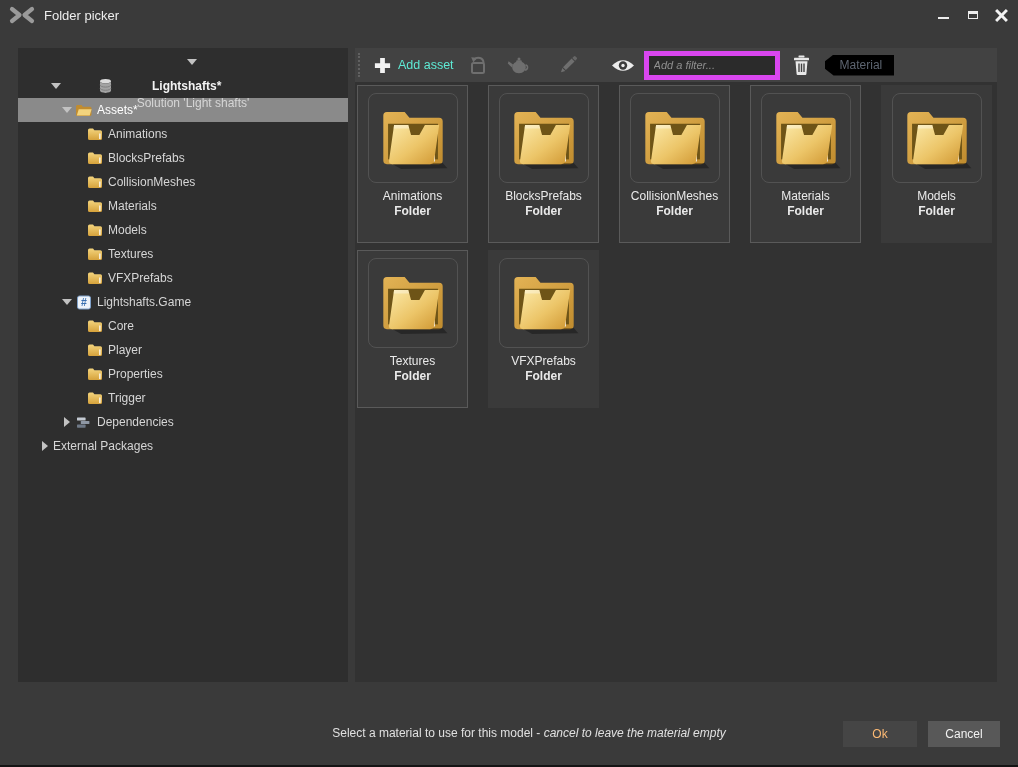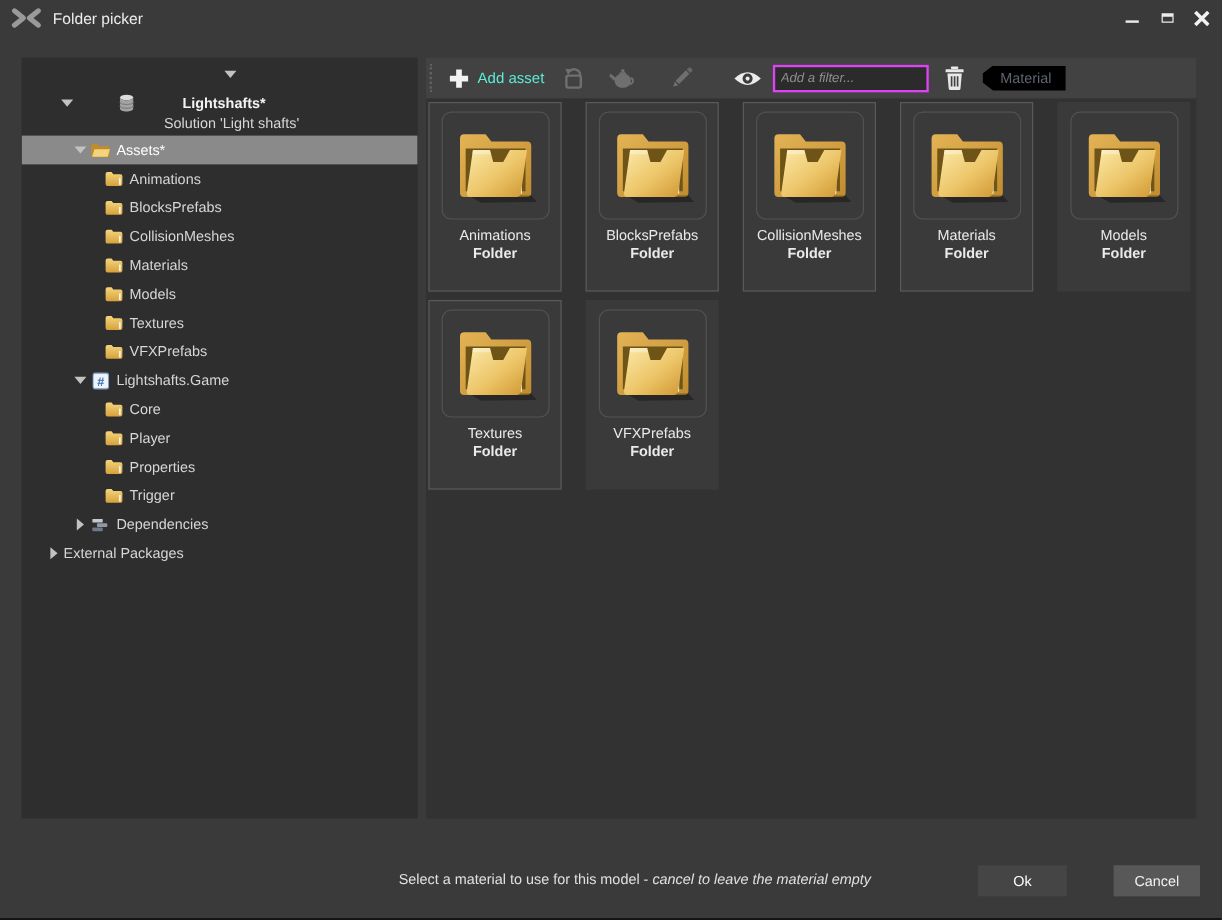--- a/index.html
+++ b/index.html
@@ -29,40 +29,40 @@
   .ticon{width:17px;height:17px;margin-right:5px;flex:none;display:flex;align-items:center;justify-content:center}
   .ticon.empty{width:0;margin-right:0}
   .tlabel{line-height:24px}
   
   .right-panel{position:absolute;left:355px;top:48px;width:642px;height:634px;background:#323232}
   .toolbar{height:34px;background:#424242;display:flex;align-items:center}
   .grip{width:4px;height:24px;border-left:2px dotted #616161;margin-left:3px;margin-right:4px}
   .tb-btn{display:flex;align-items:center;justify-content:center;height:28px;padding:0 3px;cursor:default}
   .add-asset{gap:6px;font-size:12.5px;color:#5eead4;margin-left:2px}
   .ml8{margin-left:8px}.ml10{margin-left:10px}.ml20{margin-left:20px}.ml26{margin-left:26px}
-  .filter-input{width:116px;height:19px;margin-left:6px;background:#2b2b2b;border:2px solid #d946ef;
+  .filter-input{width:116px;height:19px;margin-left:6px;background:#2b2b2b;border:5px solid #d946ef;
     color:#ddd;font-size:11px;padding:0 5px;font-family:"Liberation Sans",sans-serif;outline:none}
   .filter-input::placeholder{color:#8f8f8f;font-style:italic}
   .tag{margin-left:12px;background:#000000;color:#5d6571;font-size:12px;padding:3px 12px 4px 15px;
     clip-path:polygon(9px 0,100% 0,100% 100%,9px 100%,0 calc(100% - 7px),0 7px)}
   
   .grid{display:flex;flex-wrap:wrap;column-gap:20px;row-gap:7px;padding:3px 0 0 2px}
   .tile{width:111px;height:158px;background:#3a3a3a;display:flex;flex-direction:column;align-items:center;box-sizing:border-box}
   .tile.bordered{border:1px solid #5a5a5a}
   .iconbox{width:90px;height:90px;margin-top:8px;border:1px solid #525252;border-radius:8px;
     display:flex;align-items:center;justify-content:center;box-sizing:border-box}
   .tile.bordered .iconbox{margin-top:7px}
   .tile-name{margin-top:6px;font-size:12px;color:#eaeaea}
   .tile-type{margin-top:1px;font-size:12px;font-weight:bold;color:#eaeaea}
   
   .status{position:absolute;top:726px;left:40px;right:0;text-align:center;font-size:12px;color:#e0e0e0}
   .status em{font-style:italic}
   .btn{position:absolute;top:721px;height:26px;display:flex;align-items:center;justify-content:center;
     font-size:12px;box-sizing:border-box;cursor:default}
-  .btn-ok{left:815px;width:74px;background:#454545;color:#ffffff}
+  .btn-ok{left:843px;width:74px;background:#454545;color:#fdba74}
   .btn-cancel{left:928px;width:72px;background:#585858;color:#f2f2f2}
   .bottom-edge{position:absolute;bottom:0;left:0;right:0;height:2px;background:#141414}
 </style>
 </head>
 <body>
 
 <div class="titlebar">
   <span class="logo">
     <svg width="26" height="18" viewBox="0 0 26 18">
         <g stroke="#9a9a9a" stroke-width="4.2" fill="none" stroke-linecap="round" stroke-linejoin="round">
@@ -98,21 +98,21 @@
     <span class="ticon">
         <svg width="13" height="16" viewBox="0 0 13 16">
           <ellipse cx="6.5" cy="3.2" rx="5.5" ry="2.3" fill="#dcdcdc"></ellipse>
           <path d="M1 3.2 v9.4 c0 1.3 2.5 2.3 5.5 2.3 s5.5-1 5.5-2.3 V3.2 c0 1.3-2.5 2.3-5.5 2.3 S1 4.5 1 3.2 z" fill="#a3a3a3"></path>
           <path d="M1 6.8 c0 1.3 2.5 2.3 5.5 2.3 s5.5-1 5.5-2.3" fill="none" stroke="#7c7c7c" stroke-width="0.9"></path>
           <path d="M1 10 c0 1.3 2.5 2.3 5.5 2.3 s5.5-1 5.5-2.3" fill="none" stroke="#7c7c7c" stroke-width="0.9"></path>
         </svg>
       </span>
     <span class="tlabel">Lightshafts*</span>
   </div>
-    <div class="tree-row selected" style="padding-left: 42px; margin-top: 15px;">
+    <div class="tree-row selected" style="padding-left: 42px;">
     <span class="expander down"></span>
     <span class="ticon">
         <svg width="17" height="14" viewBox="0 0 17 14">
           <path d="M1 3.4 q0-1.5 1.5-1.5 h4 l1.3 1.8 h7.2 q1.5 0 1.5 1.5 v6.3 q0 1.5-1.5 1.5 H2.5 Q1 13 1 11.5 z" fill="#c08c30"></path>
           <polygon points="3.7,6.3 16.6,6.3 14.7,12.6 1.8,12.6" fill="#f3d47e"></polygon>
         </svg>
       </span>
     <span class="tlabel">Assets*</span>
   </div>
     <div class="tree-row" style="padding-left: 53px;">

